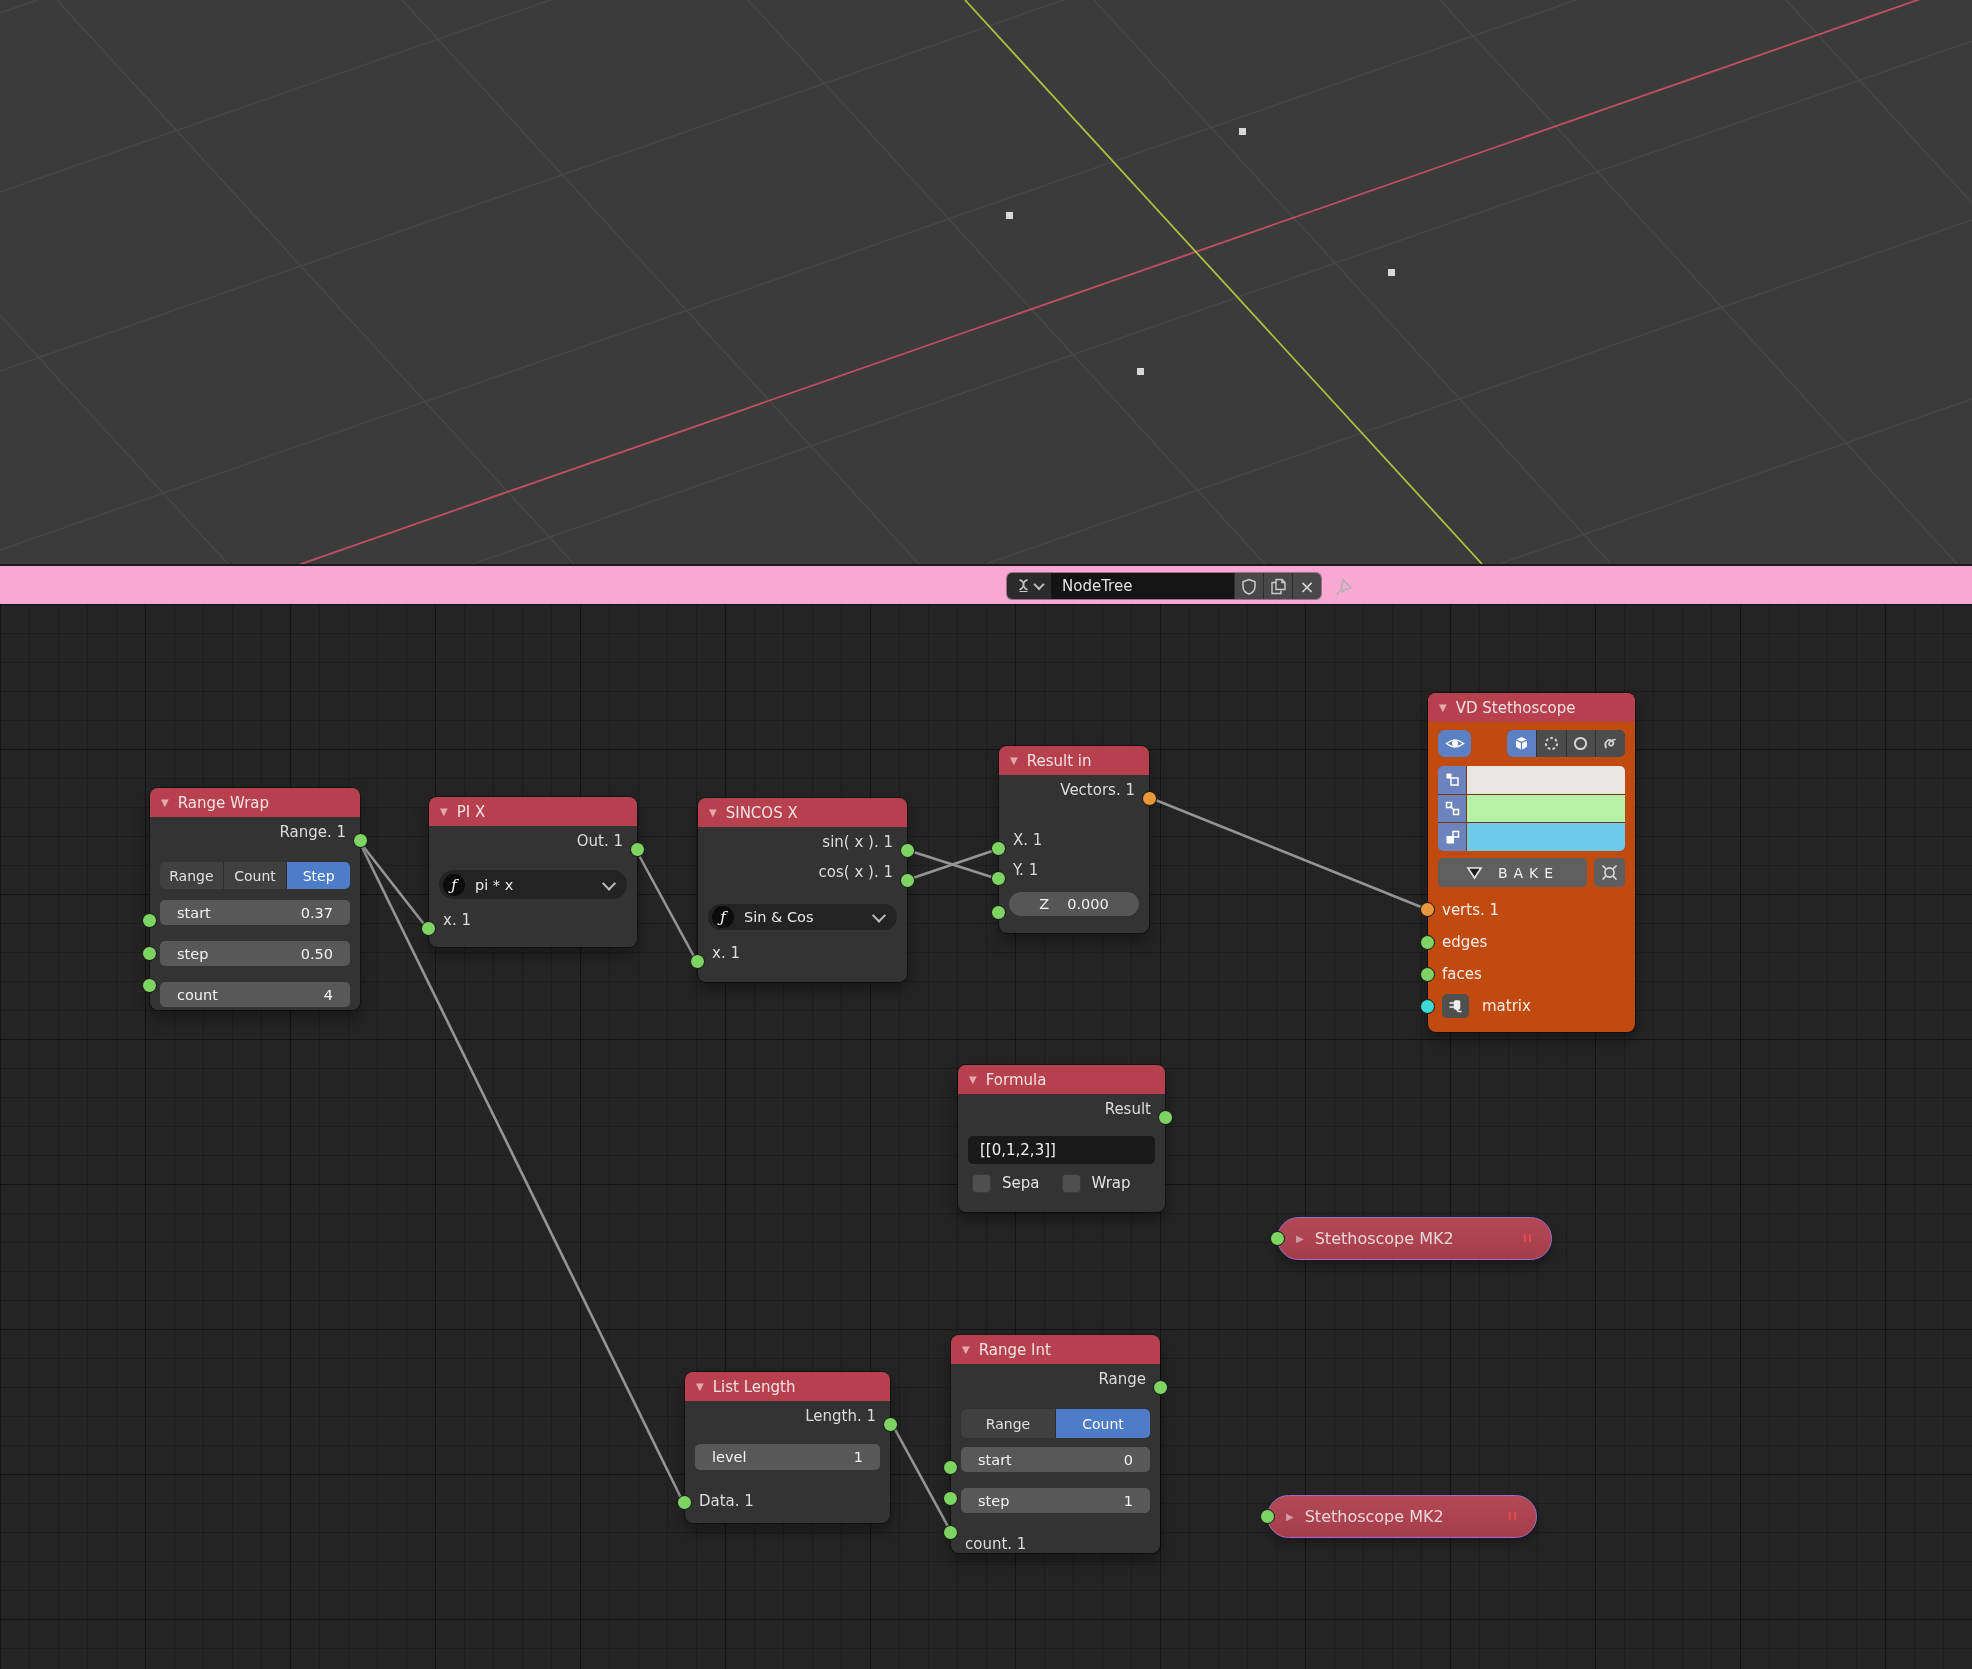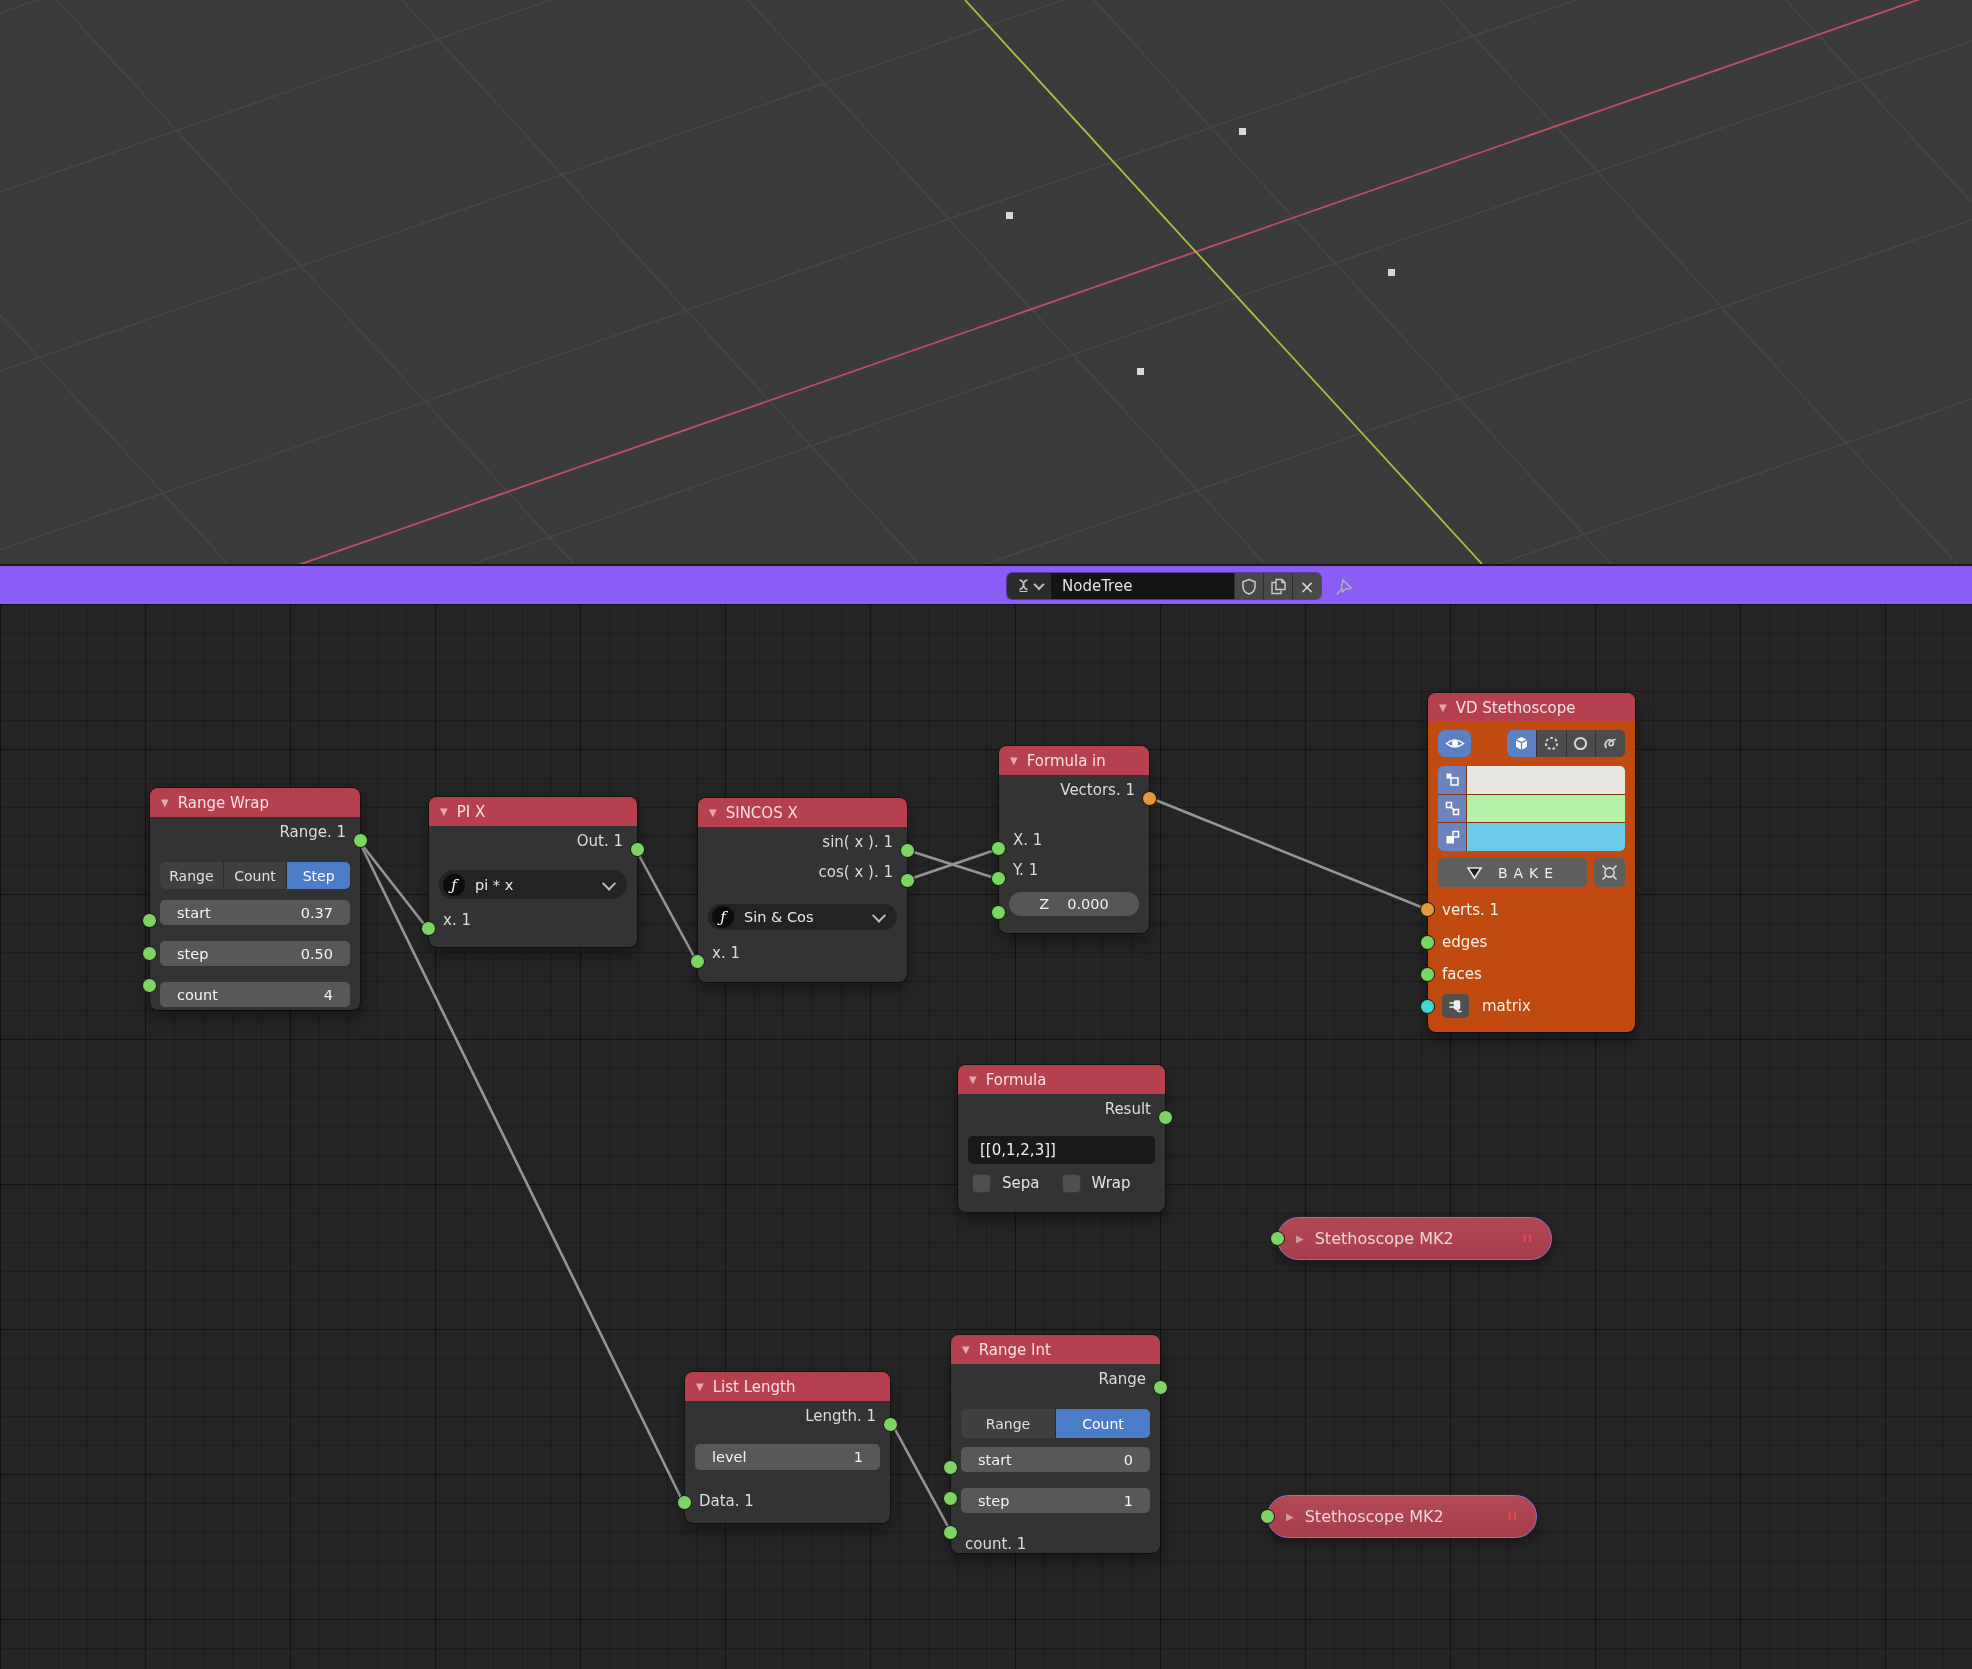--- a/index.html
+++ b/index.html
@@ -3,21 +3,21 @@
 <meta charset="utf-8">
 <style>
   html,body{margin:0;padding:0;background:#232323;width:1972px;height:1669px;overflow:hidden;
     font-family:"DejaVu Sans",sans-serif;-webkit-font-smoothing:antialiased;}
   #app{position:relative;width:1972px;height:1669px;}
 
   
   .viewport{position:absolute;left:0;top:0;width:1972px;height:564px;background:#3b3b3b;overflow:hidden;}
 
   
-  .topbar{position:absolute;left:0;top:564px;width:1972px;height:40px;background:#8b5cf6;
+  .topbar{position:absolute;left:0;top:564px;width:1972px;height:40px;background:#f9a8d4;
     border-top:2px solid #191919;box-sizing:border-box;}
   .id-widget{position:absolute;left:1007px;top:7px;height:26px;display:flex;border-radius:5px;overflow:hidden;
     box-shadow:0 0 0 1px rgba(0,0,0,.35);}
   .tree-btn{width:44px;background:#2b2b2b;display:flex;align-items:center;justify-content:center;gap:3px;}
   .tree-name{width:172px;background:#141414;border:none;outline:none;color:#e3e3e3;font-size:15px;
     padding:0 0 0 11px;font-family:"DejaVu Sans",sans-serif;}
   .id-btn{width:28px;background:#484848;border-left:1px solid rgba(0,0,0,.35);display:flex;align-items:center;
     justify-content:center;color:#d2d2d2;font-size:14px;}
   .pin{position:absolute;left:1332px;top:9px;width:24px;height:24px;display:flex;align-items:center;justify-content:center;}
 
@@ -278,21 +278,21 @@
           <span>x. 1</span>
         </div>
       <span class="sock g r" style="top:45px;"></span>
       <span class="sock g r" style="top:75px;"></span>
       <span class="sock g l" style="top:156px;"></span>
     </div>
 
     <div class="n" id="n-vectorin">
       <div class="nh">
         <span class="tri">▼</span>
-        <span>Formula in</span>
+        <span>Result in</span>
       </div>
       <div class="row out first">
           <span>Vectors. 1</span>
         </div>
       <div class="row gap20">
           <span>X. 1</span>
         </div>
       <div class="row">
           <span>Y. 1</span>
         </div>

